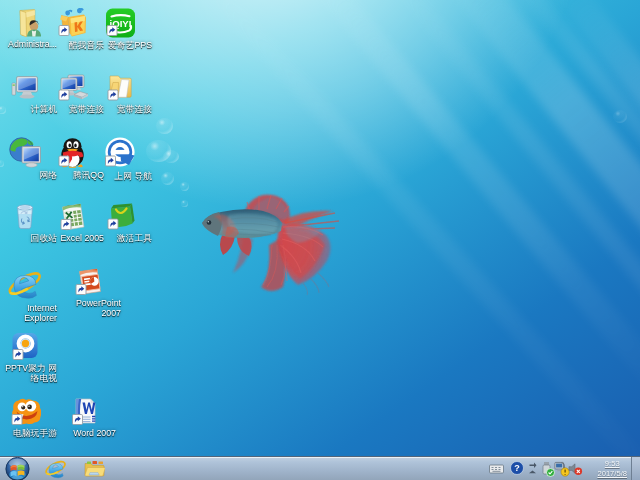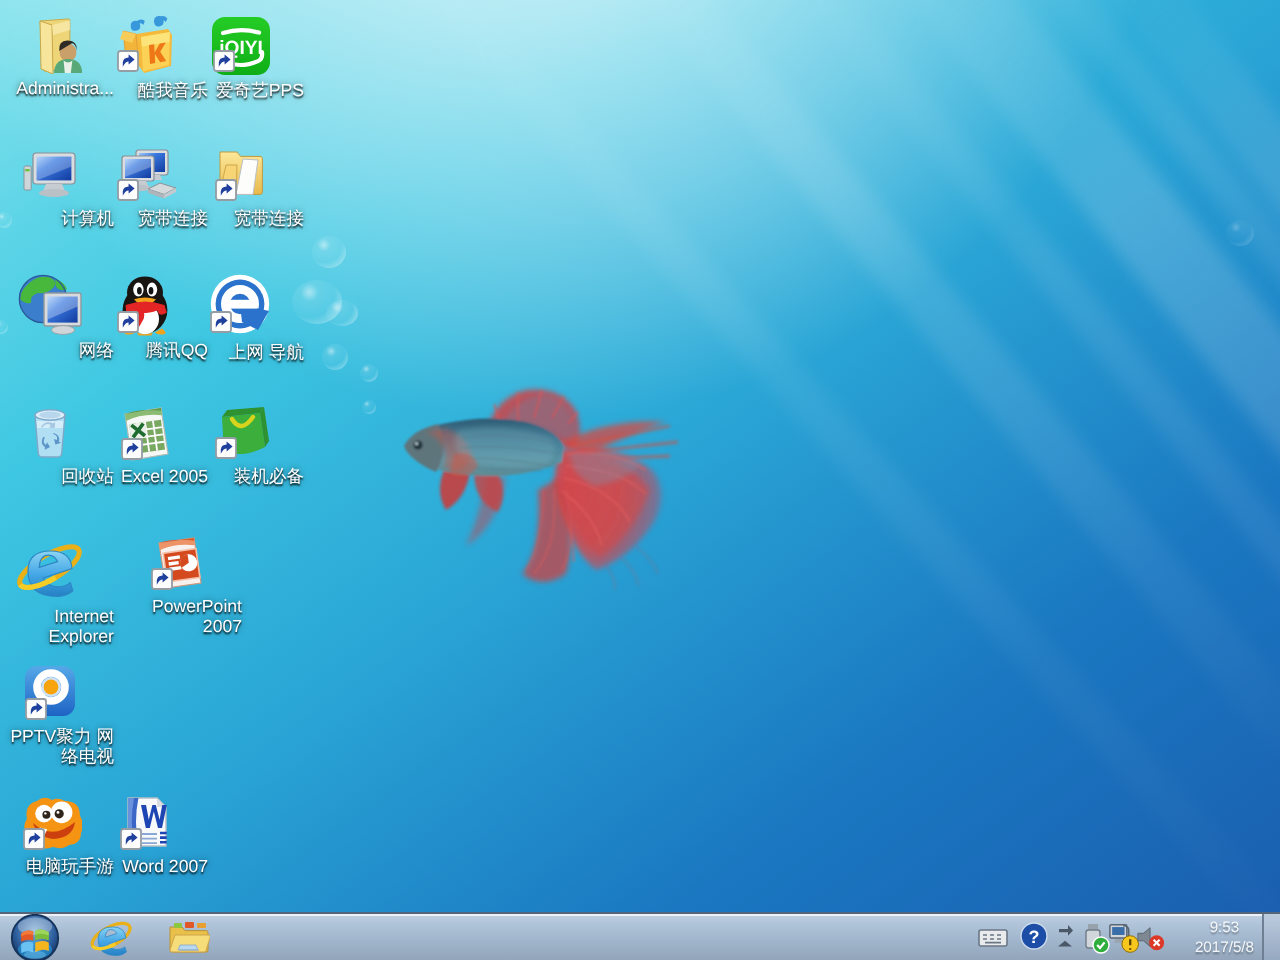--- a/index.html
+++ b/index.html
@@ -12,21 +12,21 @@
 .ray { position:absolute; background:linear-gradient(to bottom, rgba(255,255,255,0), rgba(255,255,255,0.55) 30%, rgba(255,255,255,0.4) 60%, rgba(255,255,255,0)); filter:blur(4px); transform-origin:top center; }
 .bub { position:absolute; border-radius:50%; background:radial-gradient(circle at 35% 28%, rgba(255,255,255,0.5) 0%, rgba(255,255,255,0.1) 20%, rgba(255,255,255,0.04) 55%, rgba(255,255,255,0.34) 82%, rgba(255,255,255,0.1) 100%); }
 .it { position:absolute; width:64px; text-align:right; filter:blur(0.3px); }
 .it svg { display:block; margin:0 auto; }
 .lb { margin-top:2px; font-size:8.8px; line-height:10px; color:#fff; text-shadow:0 1px 1px rgba(0,0,0,0.9), 0 0 3px rgba(0,0,0,0.5); }
 #bar { position:absolute; left:0; top:456px; width:640px; height:24px; 
   background:linear-gradient(to bottom, #c2d1e2 0%, #afc3d9 22%, #9fb3ca 62%, #92a5ba 100%);
   border-top:1px solid #53657a; }
 #bar::before { content:""; position:absolute; left:0; top:0; width:640px; height:1px; background:rgba(255,255,255,0.7); }
 #sd { position:absolute; right:0; top:0; width:9px; height:24px; border-left:1px solid #6e7f93; background:linear-gradient(to bottom,#bccbde,#93a7c0); }
-#clock { position:absolute; right:13px; top:2px; text-align:center; color:#f4f7fa; font-size:7.6px; line-height:10px; text-shadow:0 1px 1px rgba(0,0,0,0.35); }
+#clock { position:absolute; right:13px; top:2px; text-align:center; color:#f4f7fa; font-size:7.6px; line-height:10px; text-shadow:0 1px 1px rgba(0,0,0,0.35);text-decoration:underline; }
 .tb { position:absolute; top:0; }
 </style>
 </head>
 <body>
 <div id="desk">
 
   <div class="ray" style="left:430px; top:-40px; width:40px; height:620px; transform:rotate(-39deg); opacity:0.3;"></div>
   <div class="ray" style="left:300px; top:-30px; width:26px; height:560px; transform:rotate(-40deg); opacity:0.22;"></div>
   <div class="ray" style="left:545px; top:-20px; width:30px; height:480px; transform:rotate(-38deg); opacity:0.24;"></div>
   <div class="ray" style="left:195px; top:-20px; width:20px; height:700px; transform:rotate(-42deg); opacity:0.13;"></div>
@@ -286,21 +286,21 @@
     <div class="lb">Excel 2005</div>
   </div>
   <div class="it" style="left:88px;top:201px">
     <svg width="32" height="30" viewBox="0 0 32 30">
       <path d="M7 7.5 L26 5.5 L28.5 22.5 q-10.5 5.5 -20.5 2.5Z" fill="#3cae3c"></path>
       <path d="M7 7.5 L9.5 4 L28 2.5 L26 5.5Z" fill="#2e9230"></path>
       <path d="M26 5.5 L28 2.5 L30.5 19.5 L28.5 22.5Z" fill="#2e9230"></path>
       <path d="M12 8.5 q4.5 7.5 10.5-1" stroke="#d8d31c" stroke-width="2.2" fill="none" stroke-linecap="round"></path>
       <use href="#sc" x="4" y="18"></use>
     </svg>
-    <div class="lb">装机必备</div>
+    <div class="lb">激活工具</div>
   </div>
 
   <div class="it" style="left:-7px;top:266px">
     <svg width="38" height="35" viewBox="0 0 38 35">
       <g transform="rotate(-31 19 18)">
           <ellipse cx="19" cy="17.5" rx="17" ry="6" fill="none" stroke="#e9b117" stroke-width="2.6"></ellipse>
         </g>
       <path d="M8 19.5 q0-10 11.3-10 q10 0 10.7 8.8 l-14.4 4.8 q2.5 4.3 7.5 4.3 q3.6 0 6.1-2 l1.2 4 q-3.2 2.8 -8 2.8 q-14.4 0 -14.4-12.7Z M13.6 17.7 l9.2-2.9 q-1.5-3.2 -4.6-3.2 q-4.2 0 -4.6 6.1Z" fill="url(#ieg2)" stroke="#2e86c4" stroke-width="0.6"></path>
       <g transform="rotate(-31 19 18)">
           <path d="M2 17.5 a17 6 0 0 0 17 6" fill="none" stroke="#f5cd26" stroke-width="2.6"></path>
@@ -351,21 +351,21 @@
       <circle cx="14.2" cy="11.4" r="2" fill="#2e241a"></circle>
         <circle cx="20.6" cy="10.9" r="2.3" fill="#2e241a"></circle>
       <circle cx="13.7" cy="10.7" r="0.6" fill="#fff"></circle>
         <circle cx="20" cy="10.2" r="0.7" fill="#fff"></circle>
       <path d="M7.5 15.5 Q17 24.5 28.5 15 Q27.5 23 17.5 23.5 Q9.5 22.5 7.5 15.5 Z" fill="#cc4010"></path>
       <path d="M11 17.8 L12.8 22.6 L14.6 18.6 Z" fill="#fff"></path>
       <use href="#sc" x="3" y="18.5"></use>
     </svg>
     <div class="lb">电脑玩手游</div>
   </div>
-  <div class="it" style="left:40px;top:396px">
+  <div class="it" style="left:52px;top:396px">
     <svg width="32" height="30" viewBox="0 0 32 30">
       <path d="M8 3 h14.5 l4.5 4.5 V27 h-19Z" fill="#f8f9fa" stroke="#b7bec5" stroke-width="0.7"></path>
       <path d="M22.5 3 l4.5 4.5 h-4.5Z" fill="#d8dde2"></path>
       <path d="M8 3 h5.2 q-2.4 12 0 24 h-5.2Z" fill="#3a66c8"></path>
       <path d="M8 3 h3 q-2.2 12 0 24 h-3Z" fill="#6a92dc"></path>
       <path d="M14.5 6.5 l2.4 11.5 h2 l2-8.2 2.1 8.2 h2 L27.4 6.5 h-2.3 l-1.3 7.4 -1.9-7.4 h-1.7 l-1.8 7.4 -1.4-7.4Z" fill="#1e45b4"></path>
       <path d="M24 20.5 h3.4 M24 22.8 h3.4 M24 25.1 h3.4" stroke="#1e45b4" stroke-width="1.3"></path>
       <path d="M15 21 h7.5 M15 23.3 h7.5 M15 25.6 h7.5" stroke="#8aa8d4" stroke-width="0.9"></path>
       <use href="#sc" x="4.5" y="18.5"></use>
     </svg>

